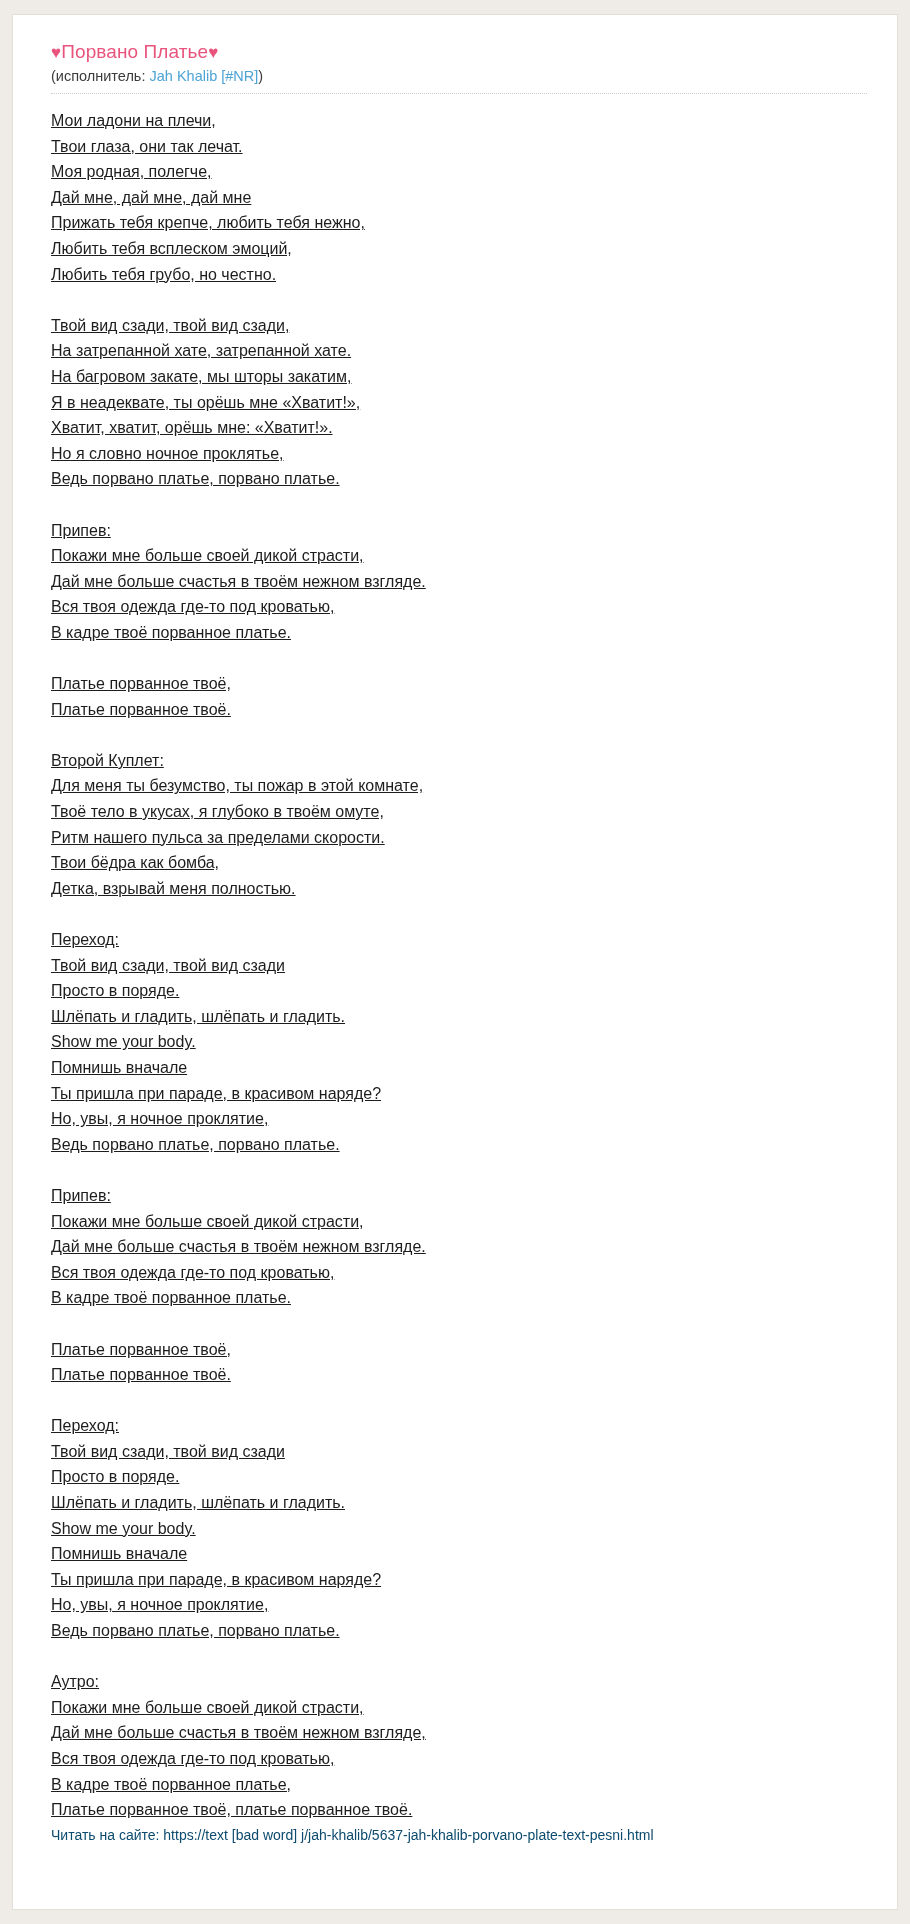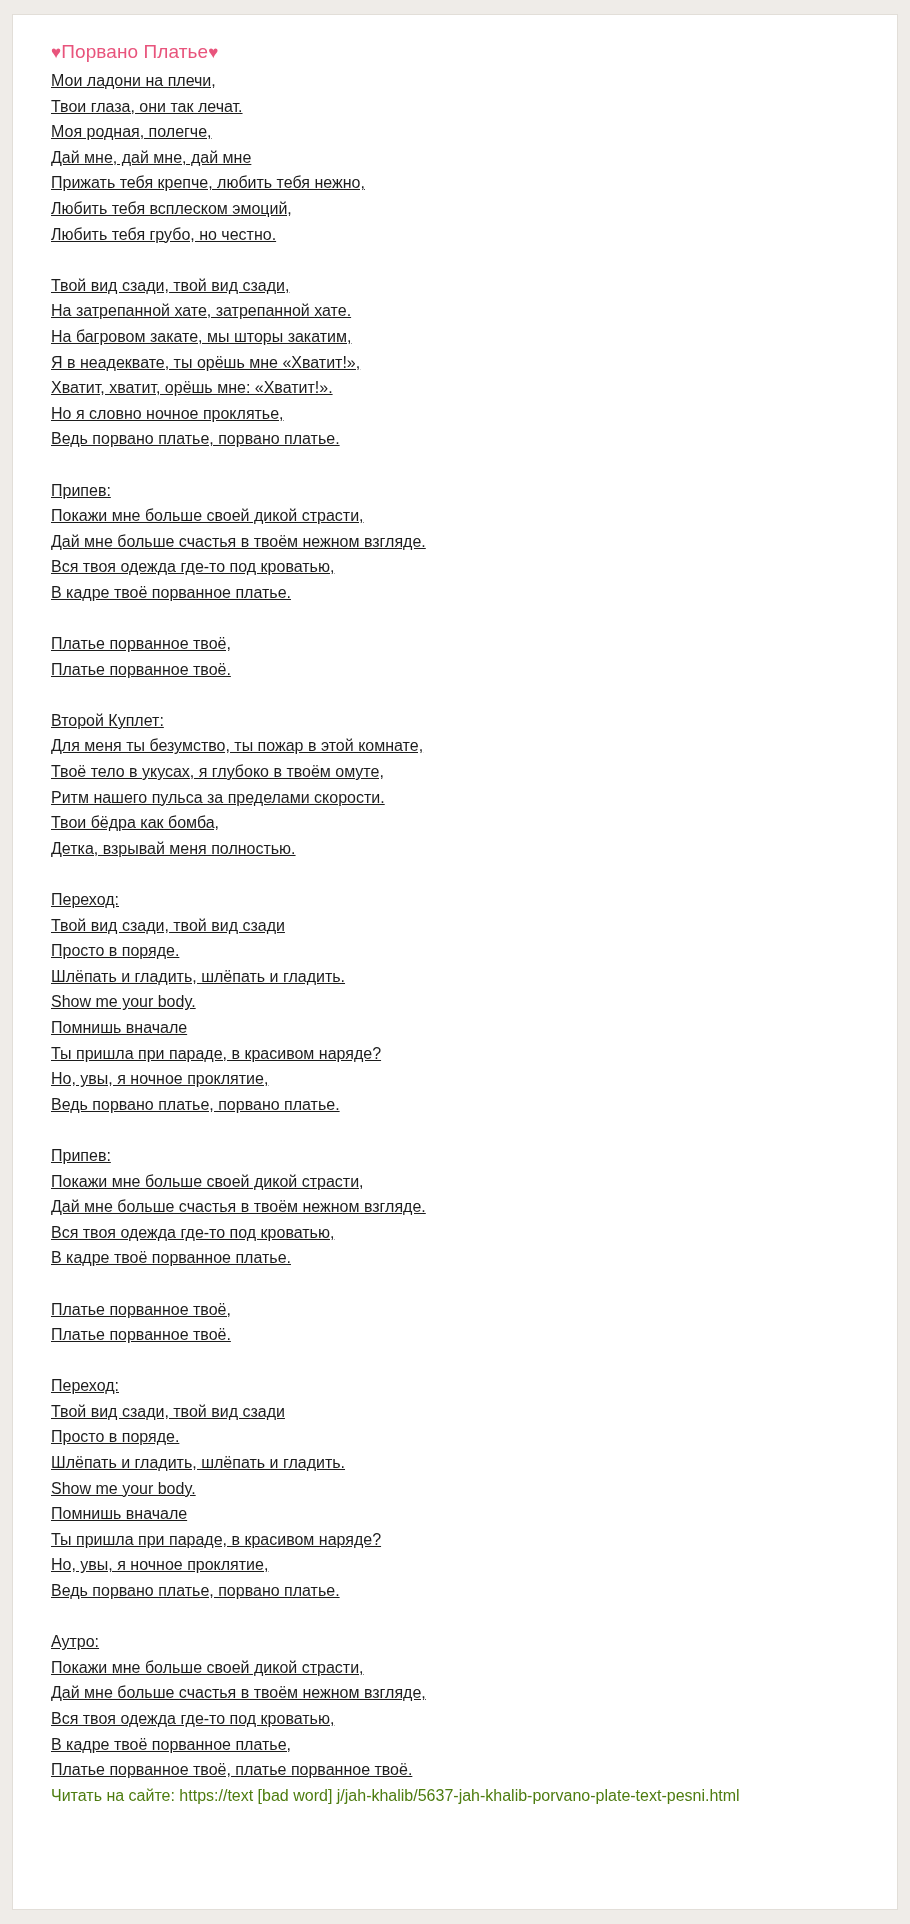--- a/index.html
+++ b/index.html
@@ -54,36 +54,37 @@
     font-size: 16px;
     line-height: 25.6px;
     color: #1d1d1d;
     white-space: pre-wrap;
     word-wrap: break-word;
     margin: 0;
     font-family: "Liberation Sans", sans-serif;
     text-decoration: underline;
   }
   .footer-note {
-    font-size: 16px;
+    font-size: 14px;
     line-height: 25.6px;
-    color: #4d7c0f;
+    color: #0c4a6e;
     white-space: pre-wrap;
     word-wrap: break-word;
     margin: 0;
   }
 </style>
 </head>
 <body>
 
 <div class="page">
   <div class="sheet">
 
     <h1 class="song-title"><span class="heart">♥</span><span>Порвано Платье</span><span class="heart">♥</span></h1>
 
+    <div class="performer-line"><span>(исполнитель: </span><a href="#">Jah Khalib [#NR]</a><span>)</span></div>
 
     <div class="lyrics">Мои ладони на плечи,
 Твои глаза, они так лечат.
 Моя родная, полегче,
 Дай мне, дай мне, дай мне
 Прижать тебя крепче, любить тебя нежно,
 Любить тебя всплеском эмоций,
 Любить тебя грубо, но честно.
 
 Твой вид сзади, твой вид сзади,

